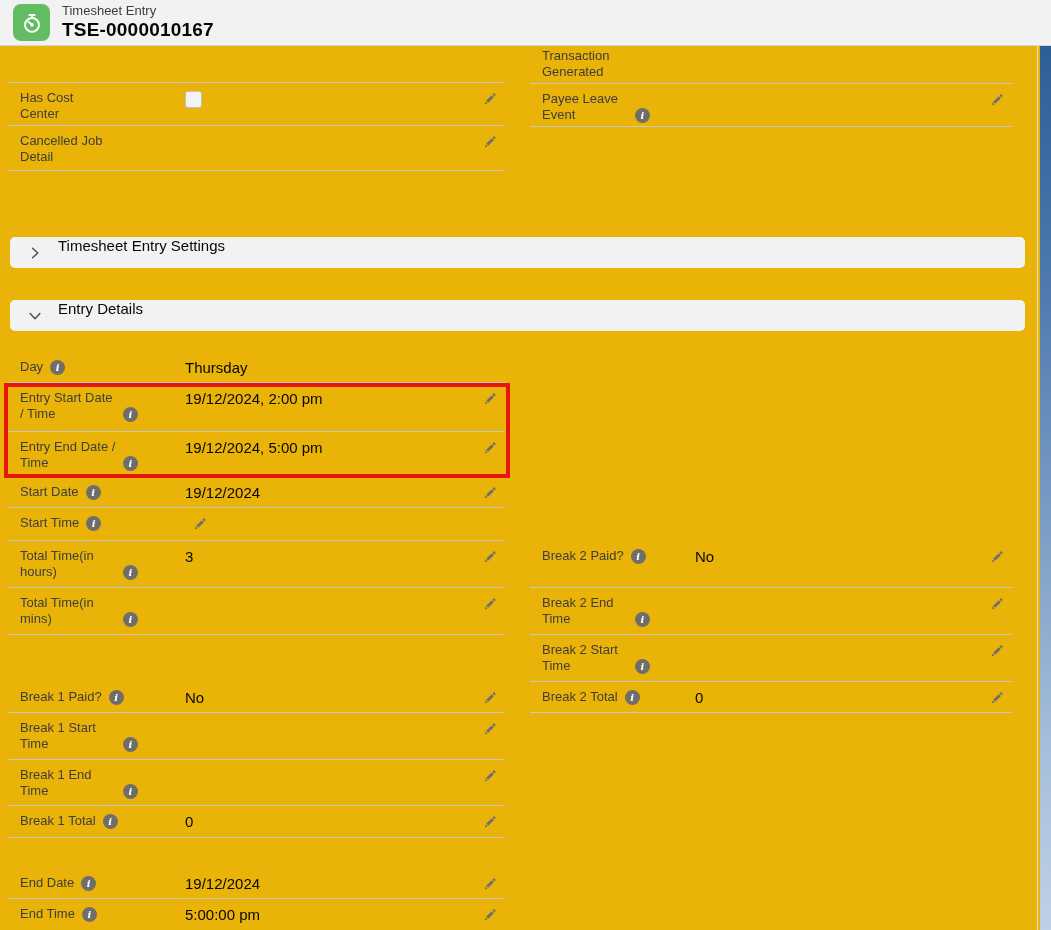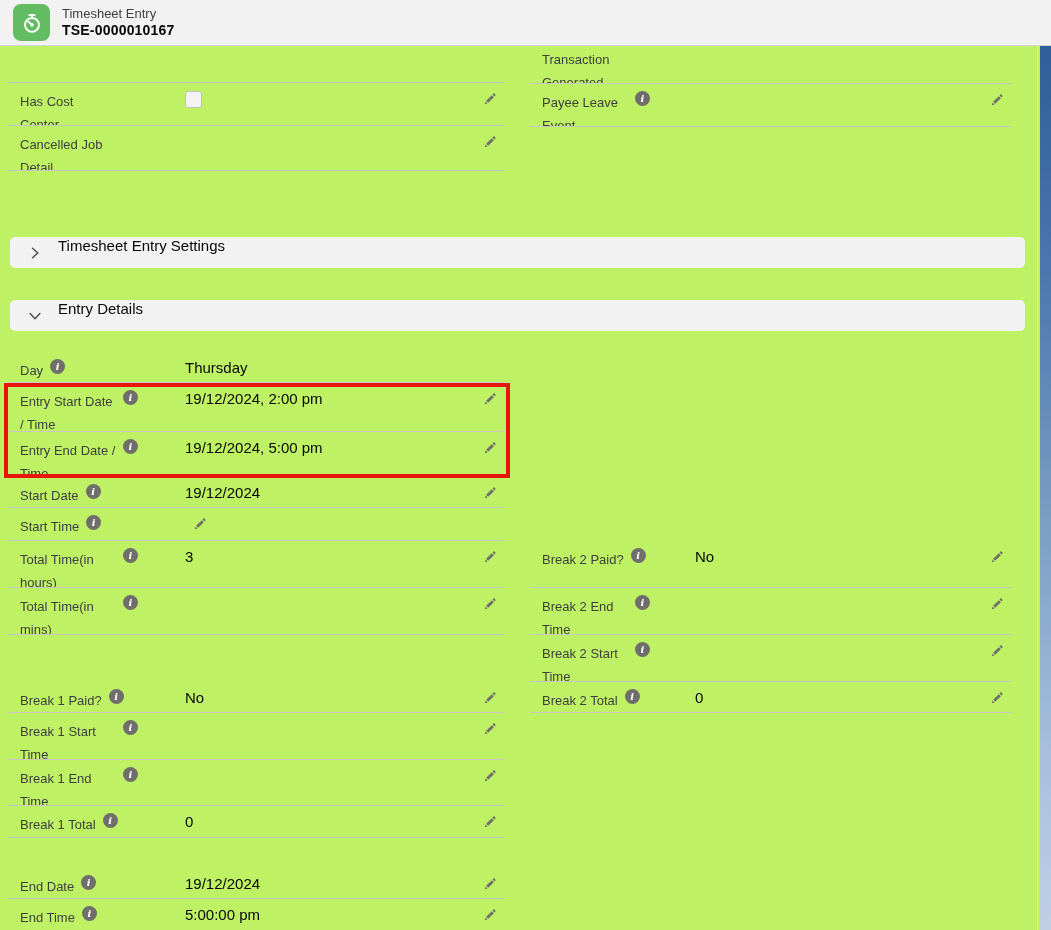--- a/index.html
+++ b/index.html
@@ -1,26 +1,26 @@
 <!DOCTYPE html>
 <html><head>
 <meta charset="utf-8">
 <style>
   html,body{margin:0;padding:0;background:#fff;}
   .page{position:relative;width:1051px;height:930px;overflow:hidden;
-        font-family:"Liberation Sans","DejaVu Sans",sans-serif;background:#bef264;}
+        font-family:"Liberation Sans","DejaVu Sans",sans-serif;background:#eab308;}
 
   
   .hdr{position:absolute;left:0;top:0;width:1051px;height:46px;background:#f3f2f2;
        border-bottom:1px solid #d8d6d4;display:flex;align-items:center;z-index:5;box-sizing:border-box;}
   .obj-icon{width:37px;height:37px;border-radius:8px;margin-left:13px;flex:none;
             display:flex;align-items:center;justify-content:center;background:#62bd62;}
   .hdr-text{margin-left:12px;display:flex;flex-direction:column;line-height:1.15;}
   .obj-label{font-size:13px;color:#3e3e3c;}
-  .rec-name{font-size:14px;font-weight:700;color:#080707;letter-spacing:.2px;}
+  .rec-name{font-size:19px;font-weight:700;color:#080707;letter-spacing:.2px;}
 
   
   .bg-strip{position:absolute;top:46px;right:0;width:11px;height:884px;
             background:linear-gradient(180deg,#2e5e97 0%,#4a77ad 25%,#7d9fc5 55%,#a7bfdc 80%,#bfd0e6 100%);}
   .content-edge{position:absolute;top:46px;left:1037px;width:1px;height:884px;background:#e3e1df;}
 
   
   .section-bar{position:absolute;left:10px;width:1015px;height:31px;background:#f3f2f2;
                border-radius:5px;display:flex;cursor:pointer;box-sizing:border-box;}
   .section-bar .chev{margin-left:18px;display:flex;align-items:center;}
@@ -29,22 +29,22 @@
   
   .fcol{position:absolute;display:flex;flex-direction:column;}
   .col-l1,.col-l2{left:8px;width:497px;}
   .col-r1,.col-r2{left:530px;width:482px;}
   .col-l1,.col-r1{top:46px;}
   .col-l2,.col-r2{top:352px;}
 
   .row{display:flex;align-items:flex-start;box-sizing:border-box;
        padding:7px 0 0 12px;overflow:hidden;}
   .row.bord{border-bottom:1px solid #c9c7c5;}
-  .lbl{flex:none;display:flex;align-items:flex-start;gap:7px;
-       font-size:13px;line-height:23px;color:#3e3e3c;}
+  .lbl{flex:none;display:flex;align-items:flex-end;gap:7px;
+       font-size:13px;line-height:16px;color:#3e3e3c;}
   .col-l1 .lbl,.col-l2 .lbl{width:165px;}
   .col-r1 .lbl,.col-r2 .lbl{width:153px;}
   .lt{display:inline-block;}
   .col-l1 .lt,.col-l2 .lt{max-width:96px;}
   .col-r1 .lt,.col-r2 .lt{max-width:86px;}
   .clip-top .lbl{margin-top:-5px;}
 
   .info{flex:none;width:15px;height:15px;border-radius:50%;background:#706e6b;color:#fff;
         font-family:"DejaVu Serif",serif;font-size:10px;font-weight:700;font-style:italic;
         display:flex;align-items:center;justify-content:center;cursor:pointer;}

